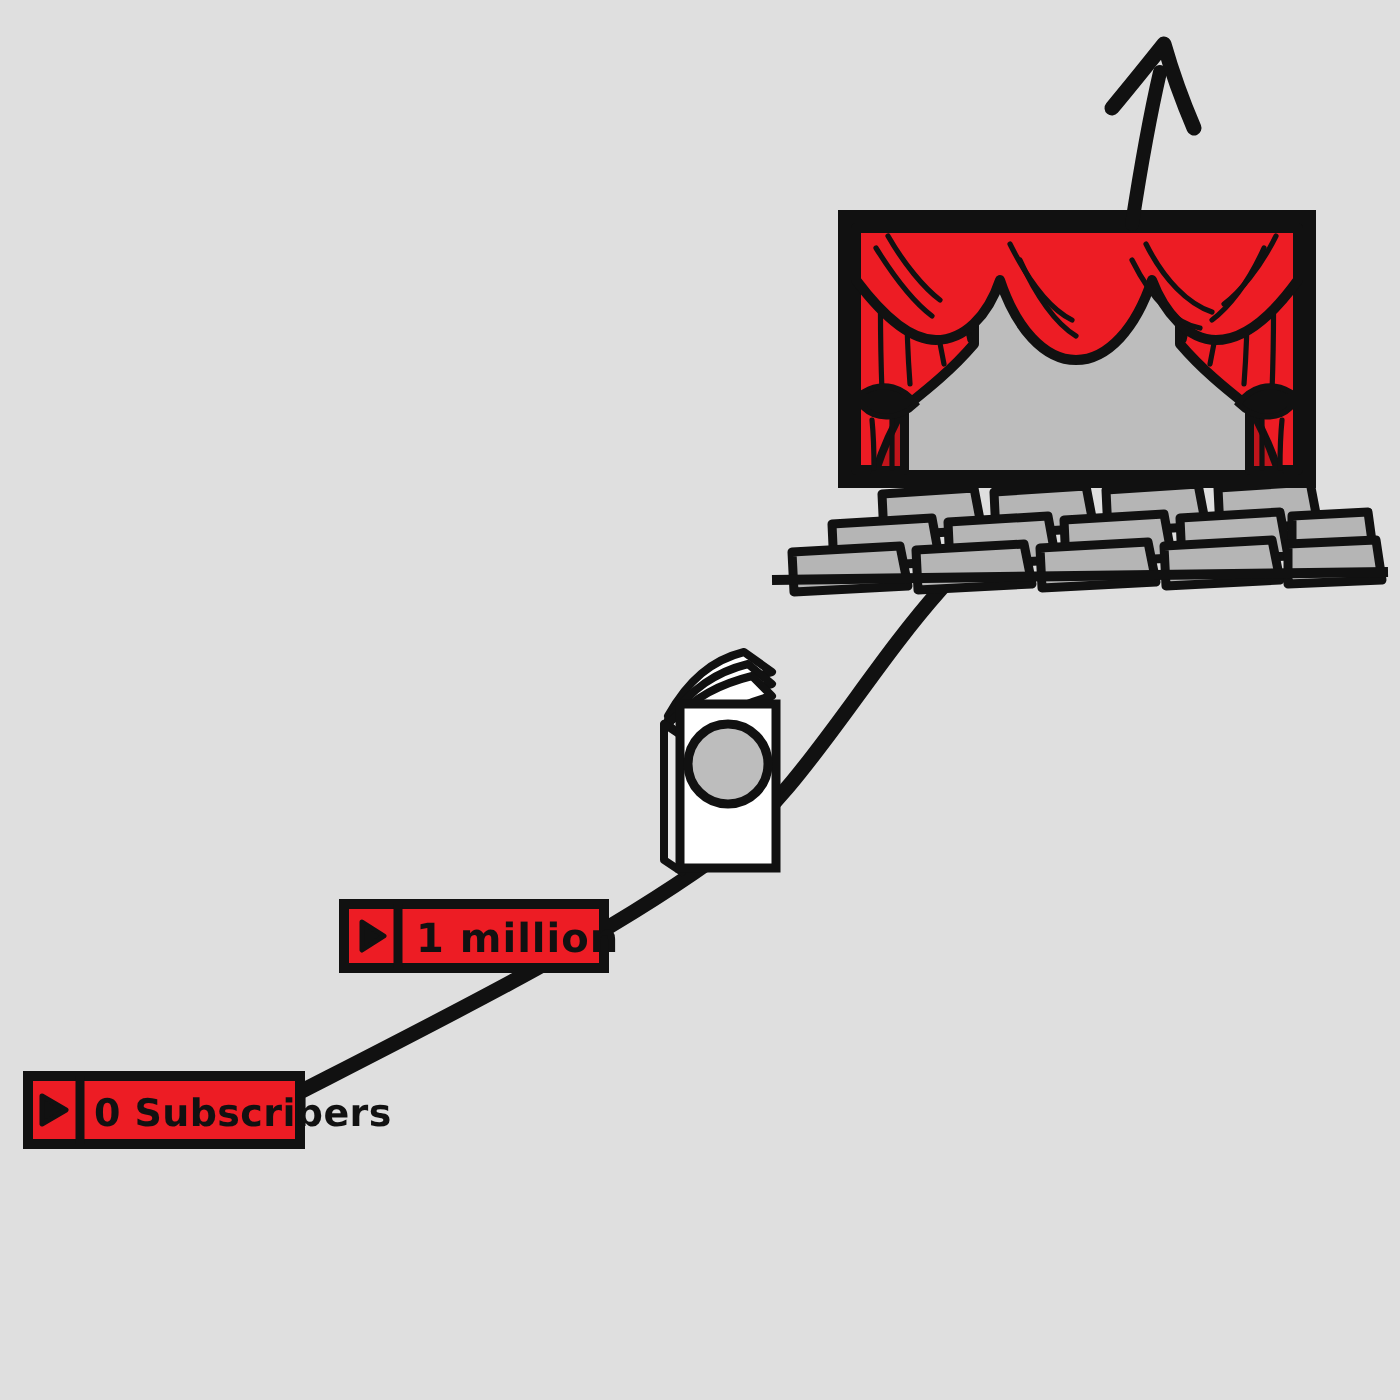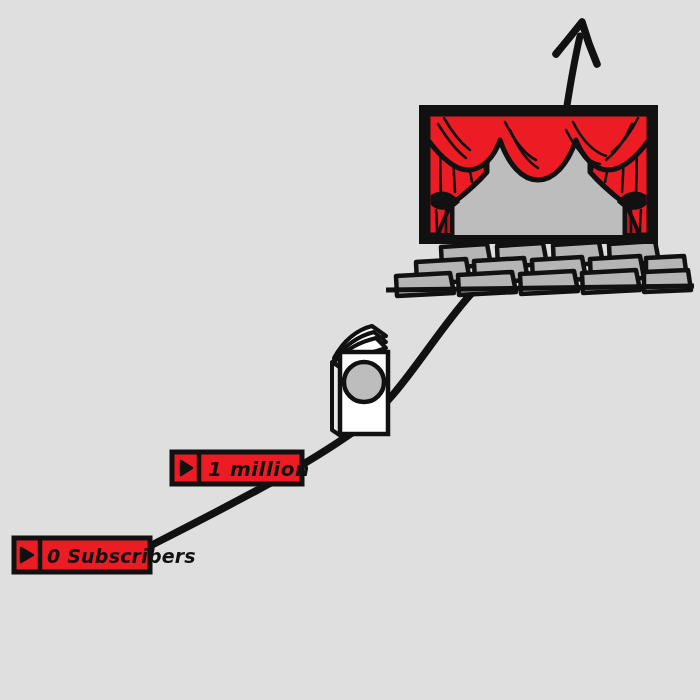--- a/index.html
+++ b/index.html
@@ -2,21 +2,21 @@
 <html><head>
 <meta charset="utf-8">
 <style>
   html,body{margin:0;padding:0;}
   body{
     width:700px;height:700px;
     background:#dfdfdf;
     font-family:"DejaVu Sans",sans-serif;
     overflow:hidden;
   }
-  #stage-root{position:relative;width:700px;height:676px;font-style:italic;}
+  #stage-root{position:relative;width:700px;height:676px;}
   svg.scene{position:absolute;top:0;left:0;width:700px;height:700px;display:block;}
   .badge-text{
     font-family:"DejaVu Sans",sans-serif;
     font-weight:700;
     fill:#111;
   }
 </style>
 </head>
 <body style="background: rgb(223, 223, 223);">
 

